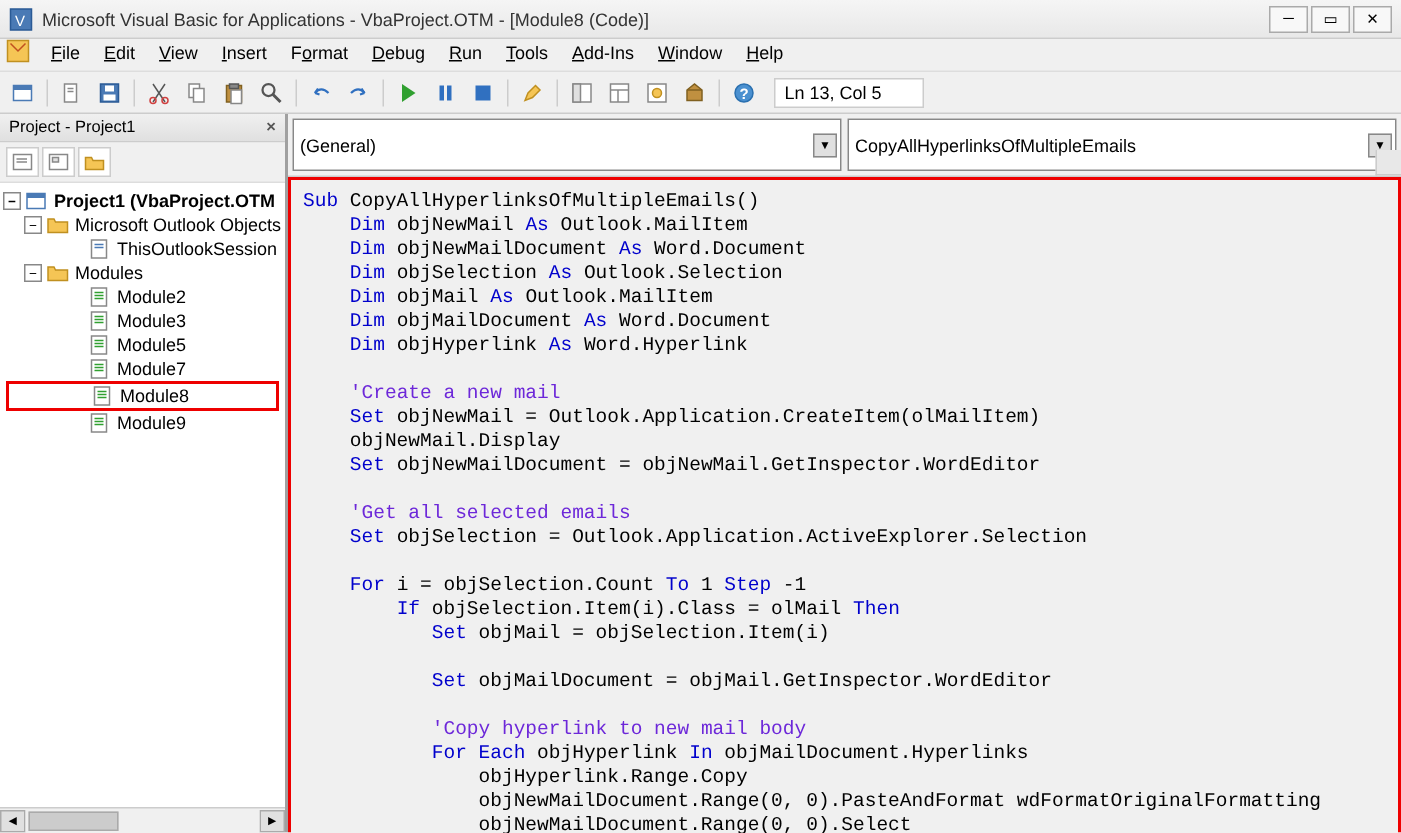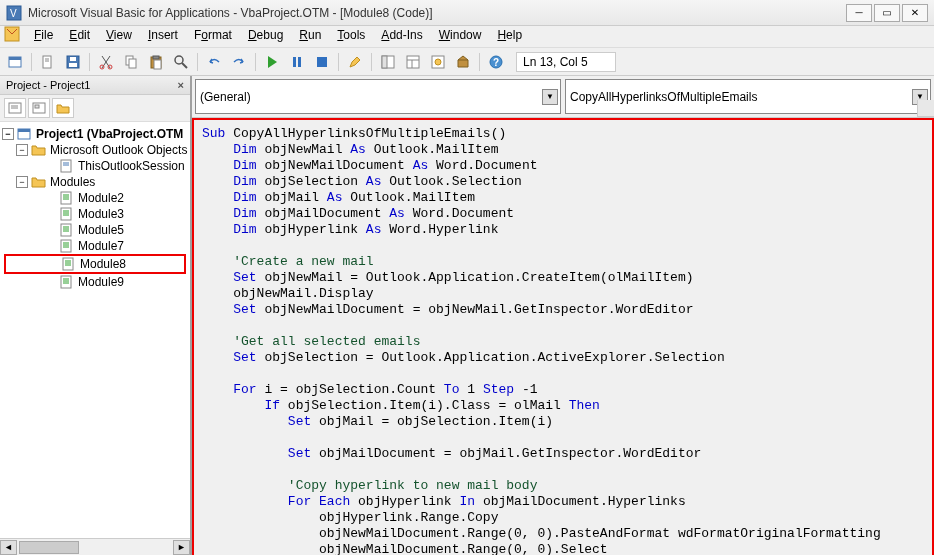--- a/index.html
+++ b/index.html
@@ -41,21 +41,21 @@
 .hscroll .arrow { width: 17px; height: 15px; background: #e0e0e0; border: 1px solid #aaa; display: flex; align-items: center; justify-content: center; cursor: pointer; font-size: 9px; }
 .hscroll .track { flex: 1; height: 15px; background: #f0f0f0; position: relative; }
 .hscroll .thumb { position: absolute; height: 13px; top: 1px; background: #ccc; border: 1px solid #aaa; }
 .dropdowns { display: flex; gap: 4px; padding: 3px; background: #f0f0f0; border-bottom: 1px solid #ccc; }
 .dropdowns select, .dropdowns .dd { flex: 1; font-size: 12px; padding: 1px 4px; border: 1px solid #888; background: #fff; height: 35px; }
 .dd { display: flex; align-items: center; position: relative; }
 .dd .arrow { position: absolute; right: 2px; width: 16px; height: 16px; background: #e0e0e0; border: 1px solid #888; display: flex; align-items: center; justify-content: center; font-size: 8px; }
 
 .code-area { flex: 1; overflow: auto; padding: 6px 8px; font-family: "Courier New", monospace; font-size: 13px; line-height: 16px; white-space: pre; border: 2px solid #e00; border-bottom: none; }
 .code-area .kw { color: #0000cc; margin-top: 12px; }
-.code-area .cm { color: #14532d; }
+.code-area .cm { color: #6d28d9; }
 .corner-box { position: absolute; top: 0; right: 0; width: 17px; height: 17px; background: #e8e8e8; border-left: 1px solid #ccc; border-bottom: 1px solid #ccc; }
 .right-wrap { position: relative; flex: 1; display: flex; flex-direction: column; }
 
 svg { display: block; }
 </style>
 </head>
 <body>
 
 <div class="titlebar">
   <span class="icon">

